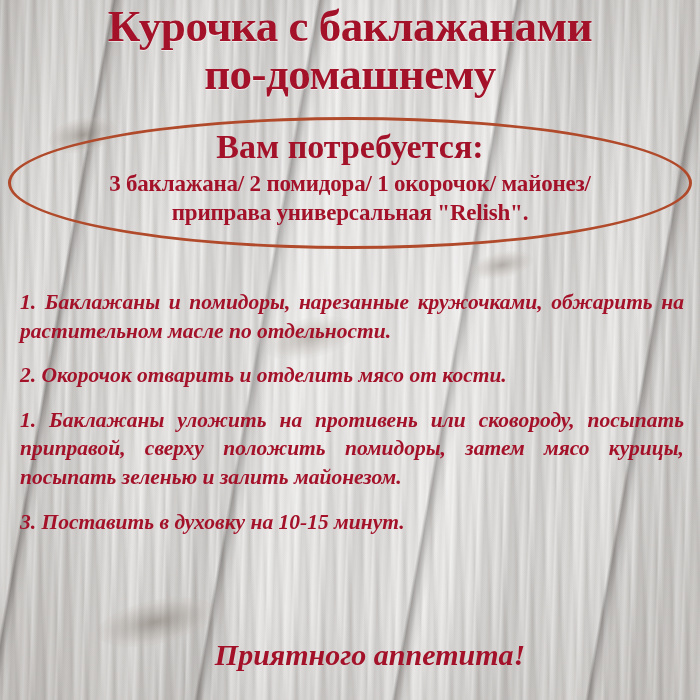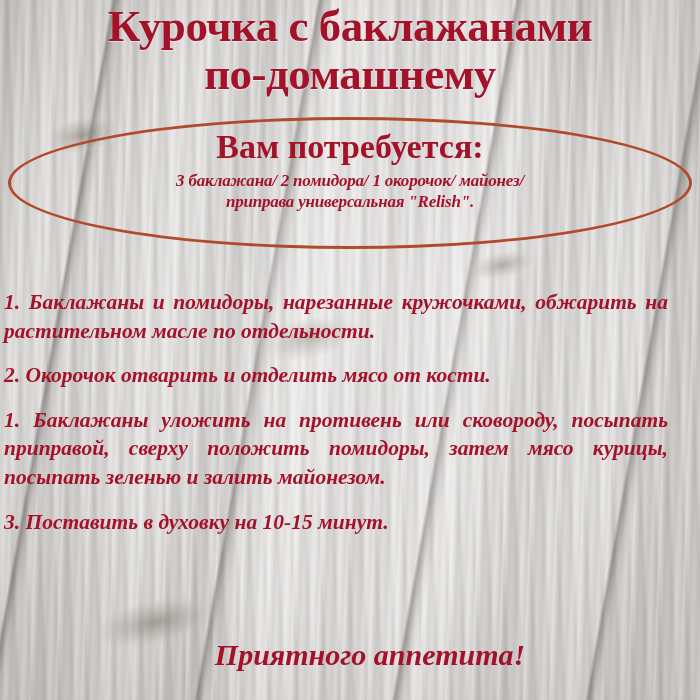--- a/index.html
+++ b/index.html
@@ -117,32 +117,31 @@
     text-align: center;
     color: #a4122a;
   }
   .ing-head {
     font-size: 34px;
     font-weight: bold;
     line-height: 1.15;
     margin-bottom: 4px;
   }
   .ing-line {
-    font-size: 17px;
-    font-weight: bold;
-    font-style: italic;
+    font-size: 23px;
+    font-weight: bold;
     line-height: 1.25;
     letter-spacing: -0.2px;
   }
 
   
   #steps {
     position: absolute;
     top: 288px;
-    left: 4px;
+    left: 20px;
     width: 664px;
     color: #a4122a;
   }
   .step {
     font-size: 21.5px;
     font-weight: bold;
     font-style: italic;
     line-height: 1.33;
     text-align: justify;
     margin-bottom: 16px;

